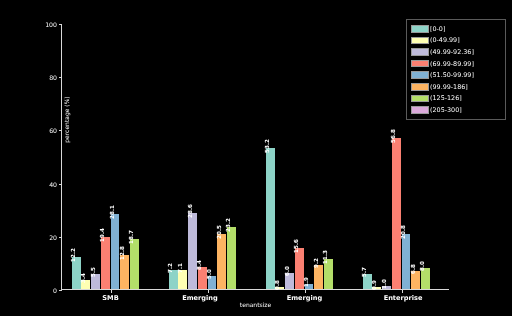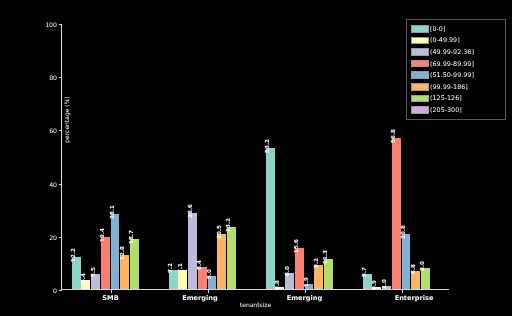--- a/index.html
+++ b/index.html
@@ -252,21 +252,21 @@
           <span class="bar-value">8.0</span>
         </div>
       </div>
     <div id="x-axis-ticks">
         <div class="xtick-label" style="left: 48.5px;">SMB</div>
         <div class="xtick-mark" style="left: 48.5px;"></div>
         <div class="xtick-label" style="left: 138px;">Emerging</div>
         <div class="xtick-mark" style="left: 145.5px;"></div>
         <div class="xtick-label" style="left: 242.5px;">Emerging</div>
         <div class="xtick-mark" style="left: 242.5px;"></div>
-        <div class="xtick-label" style="left: 352px;">Enterprise</div>
+        <div class="xtick-label" style="left: 341px;">Enterprise</div>
         <div class="xtick-mark" style="left: 339.5px;"></div>
       </div>
     <div id="x-axis-label">tenantsize</div>
   </div>
 
   <div id="legend">
       <div class="legend-row">
         <span class="legend-swatch" style="background: rgb(141, 211, 199);"></span>
         <span class="legend-text">[0-0]</span>
       </div>

